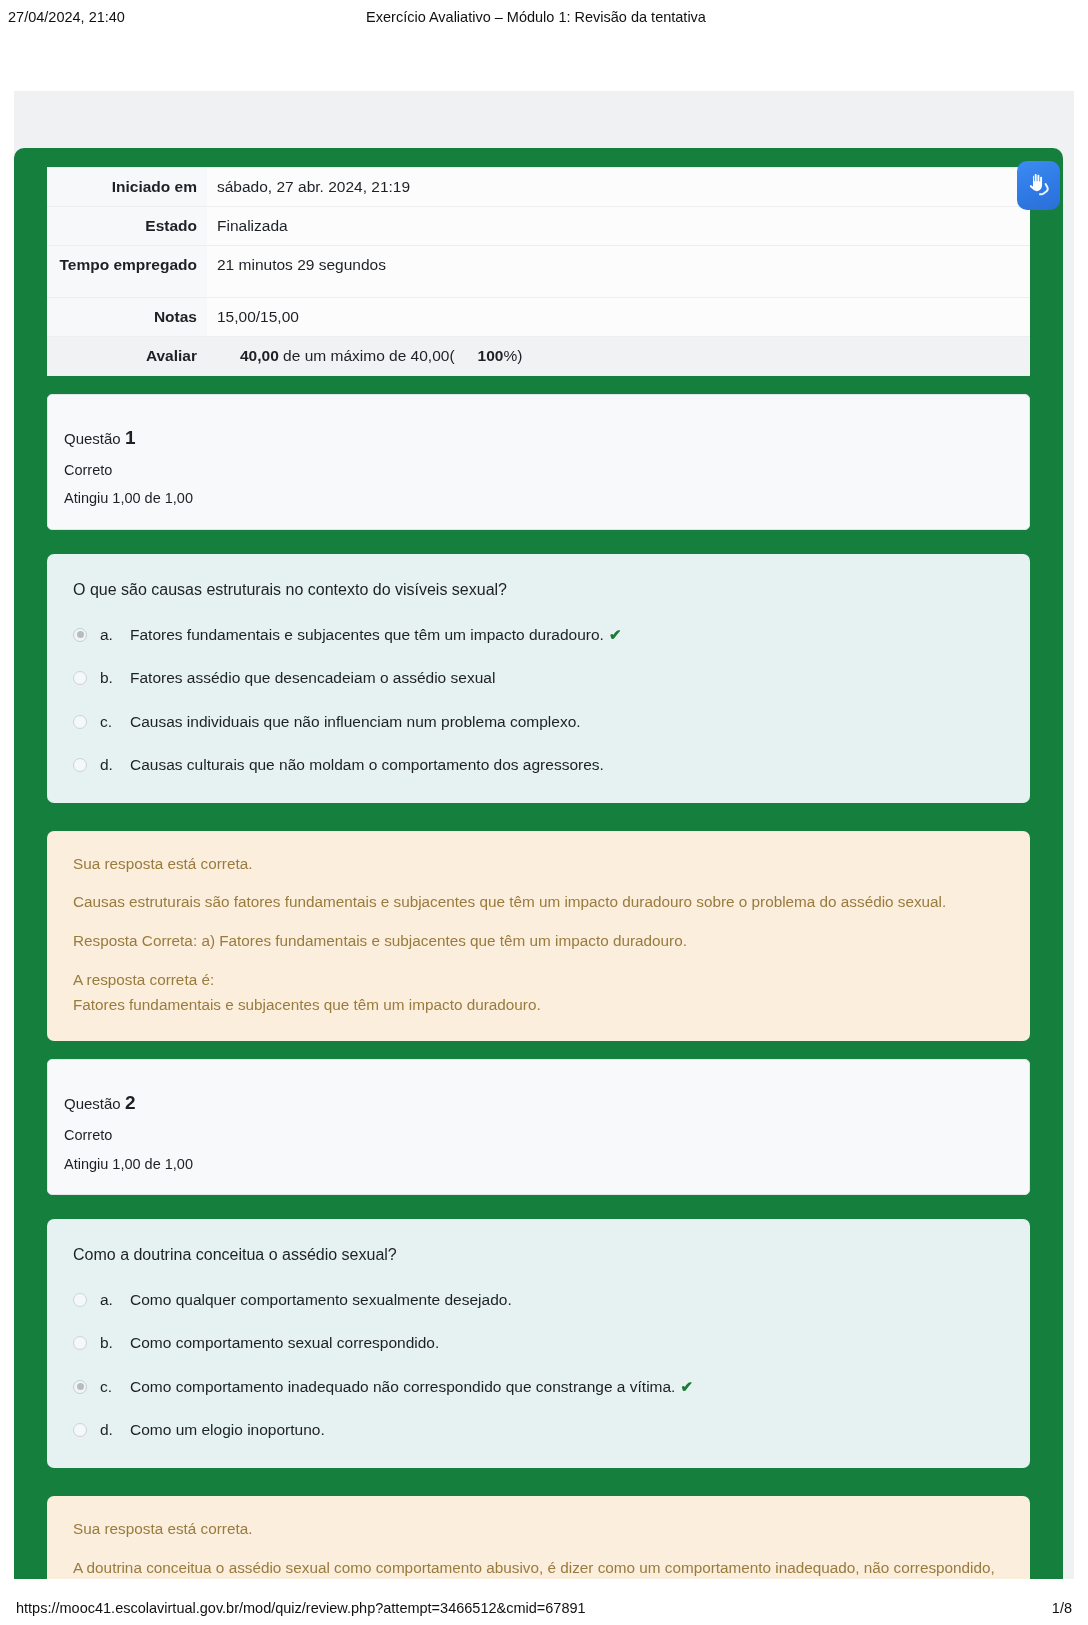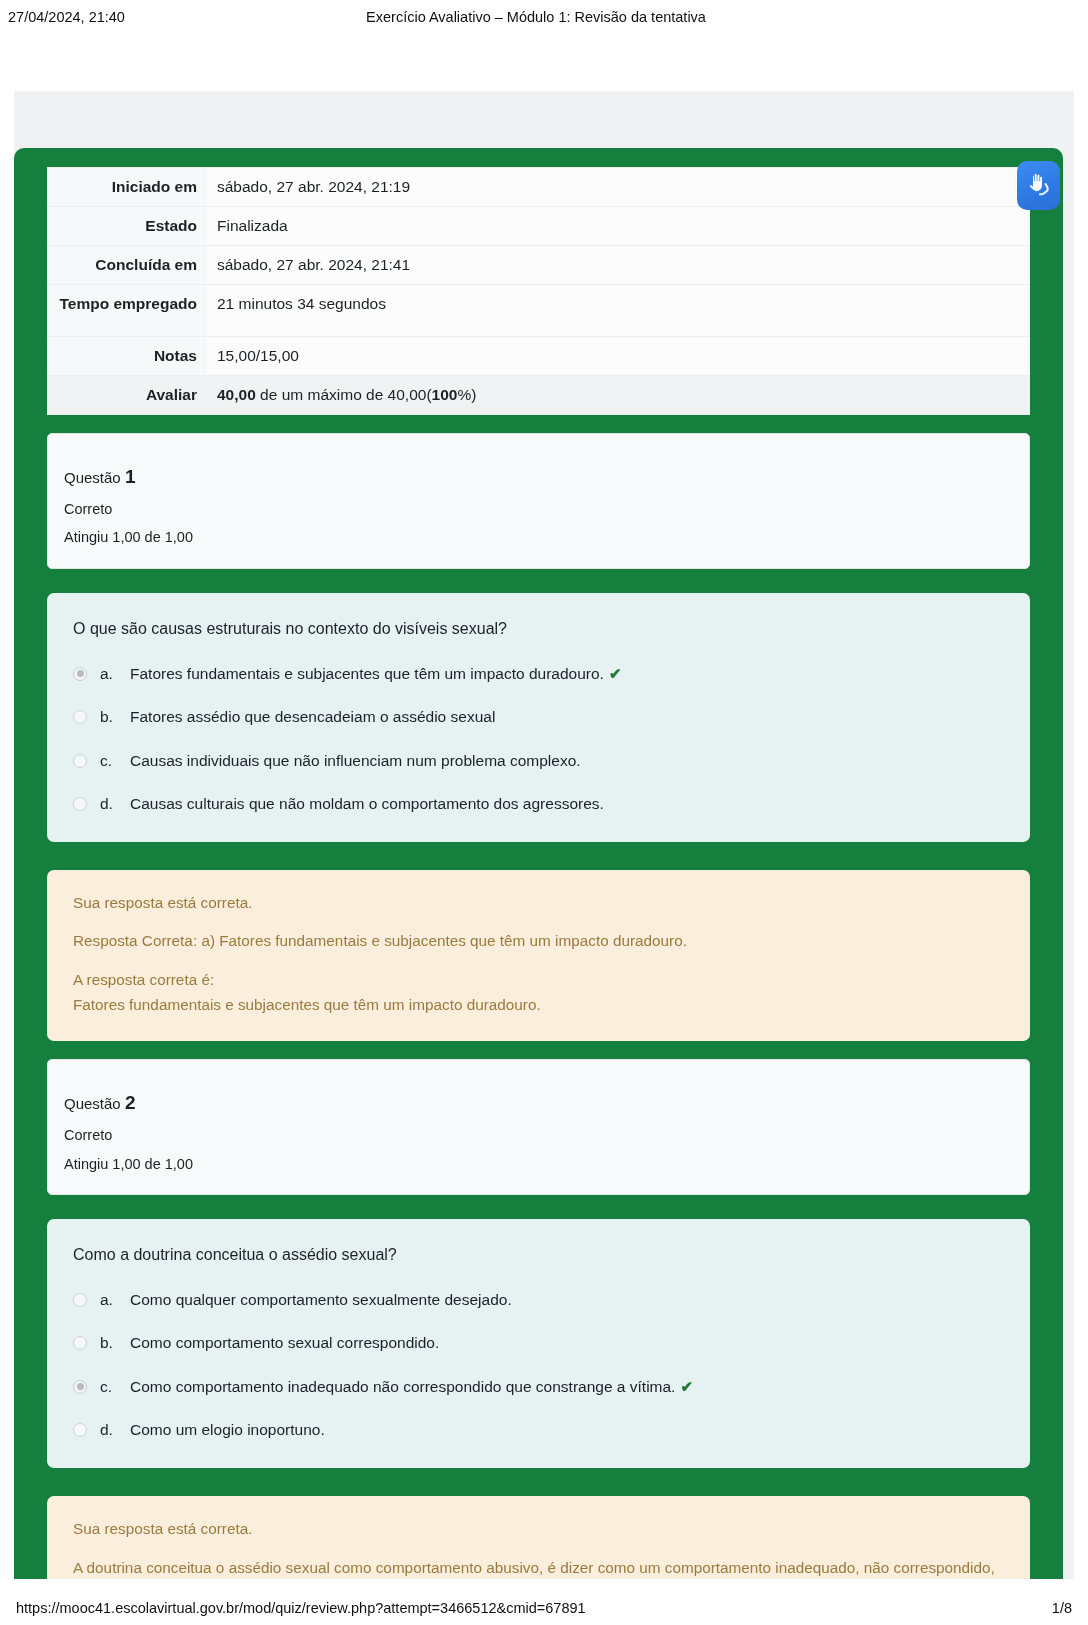--- a/index.html
+++ b/index.html
@@ -111,21 +111,21 @@
     background: #fcfcfd;
     vertical-align: top;
     color: #1d2125;
     line-height: 1.55;
   }
   table.summary tr.r-tempo th,
   table.summary tr.r-tempo td { padding-bottom: 20px; }
   table.summary tr.r-avaliar th,
   table.summary tr.r-avaliar td { background: #f1f2f4; }
   table.summary tr.r-avaliar th { background: #f1f2f4; }
-  .bold { font-weight: bold; }
+  .bold { font-weight: bold; margin-left: 23px; }
 
   
   .q-info {
     border: 1px solid #e2e5e8;
     background: #f8f9fa;
     border-radius: 5px;
     padding: 24px 16px 16px 16px;
     margin-top: 18px;
     font-size: 14.5px;
     line-height: 1.95;
@@ -221,27 +221,23 @@
       <table class="summary">
         <tbody>
           <tr>
             <th>Iniciado em</th>
             <td>sábado, 27 abr. 2024, 21:19</td>
           </tr>
           <tr>
             <th>Estado</th>
             <td>Finalizada</td>
           </tr>
-          <tr>
-            <th>Concluída em</th>
-            <td>sábado, 27 abr. 2024, 21:41</td>
-          </tr>
           <tr class="r-tempo">
             <th>Tempo empregado</th>
-            <td>21 minutos 34 segundos</td>
+            <td>21 minutos 29 segundos</td>
           </tr>
           <tr>
             <th>Notas</th>
             <td>15,00/15,00</td>
           </tr>
           <tr class="r-avaliar">
             <th>Avaliar</th>
             <td><span class="bold">40,00</span><span> de um máximo de 40,00(</span><span class="bold">100</span><span>%)</span></td>
           </tr>
         </tbody>
@@ -274,20 +270,21 @@
           <div class="answer-row">
             <span class="radio"></span>
             <span class="ans-letter">d.</span>
             <span class="ans-text">Causas culturais que não moldam o comportamento dos agressores.</span>
           </div>
         </div>
       </div>
 
       <div class="feedback">
         <p>Sua resposta está correta.</p>
+        <p>Causas estruturais são fatores fundamentais e subjacentes que têm um impacto duradouro sobre o problema do assédio sexual.</p>
         <p>Resposta Correta: a) Fatores fundamentais e subjacentes que têm um impacto duradouro.</p>
         <p class="tight">A resposta correta é:</p>
         <p class="tight-follow">Fatores fundamentais e subjacentes que têm um impacto duradouro.</p>
       </div>
 
       <div class="q-info">
         <div class="q-no"><span>Questão</span> <b>2</b></div>
         <div class="q-state">Correto</div>
         <div class="q-grade">Atingiu 1,00 de 1,00</div>
       </div>

